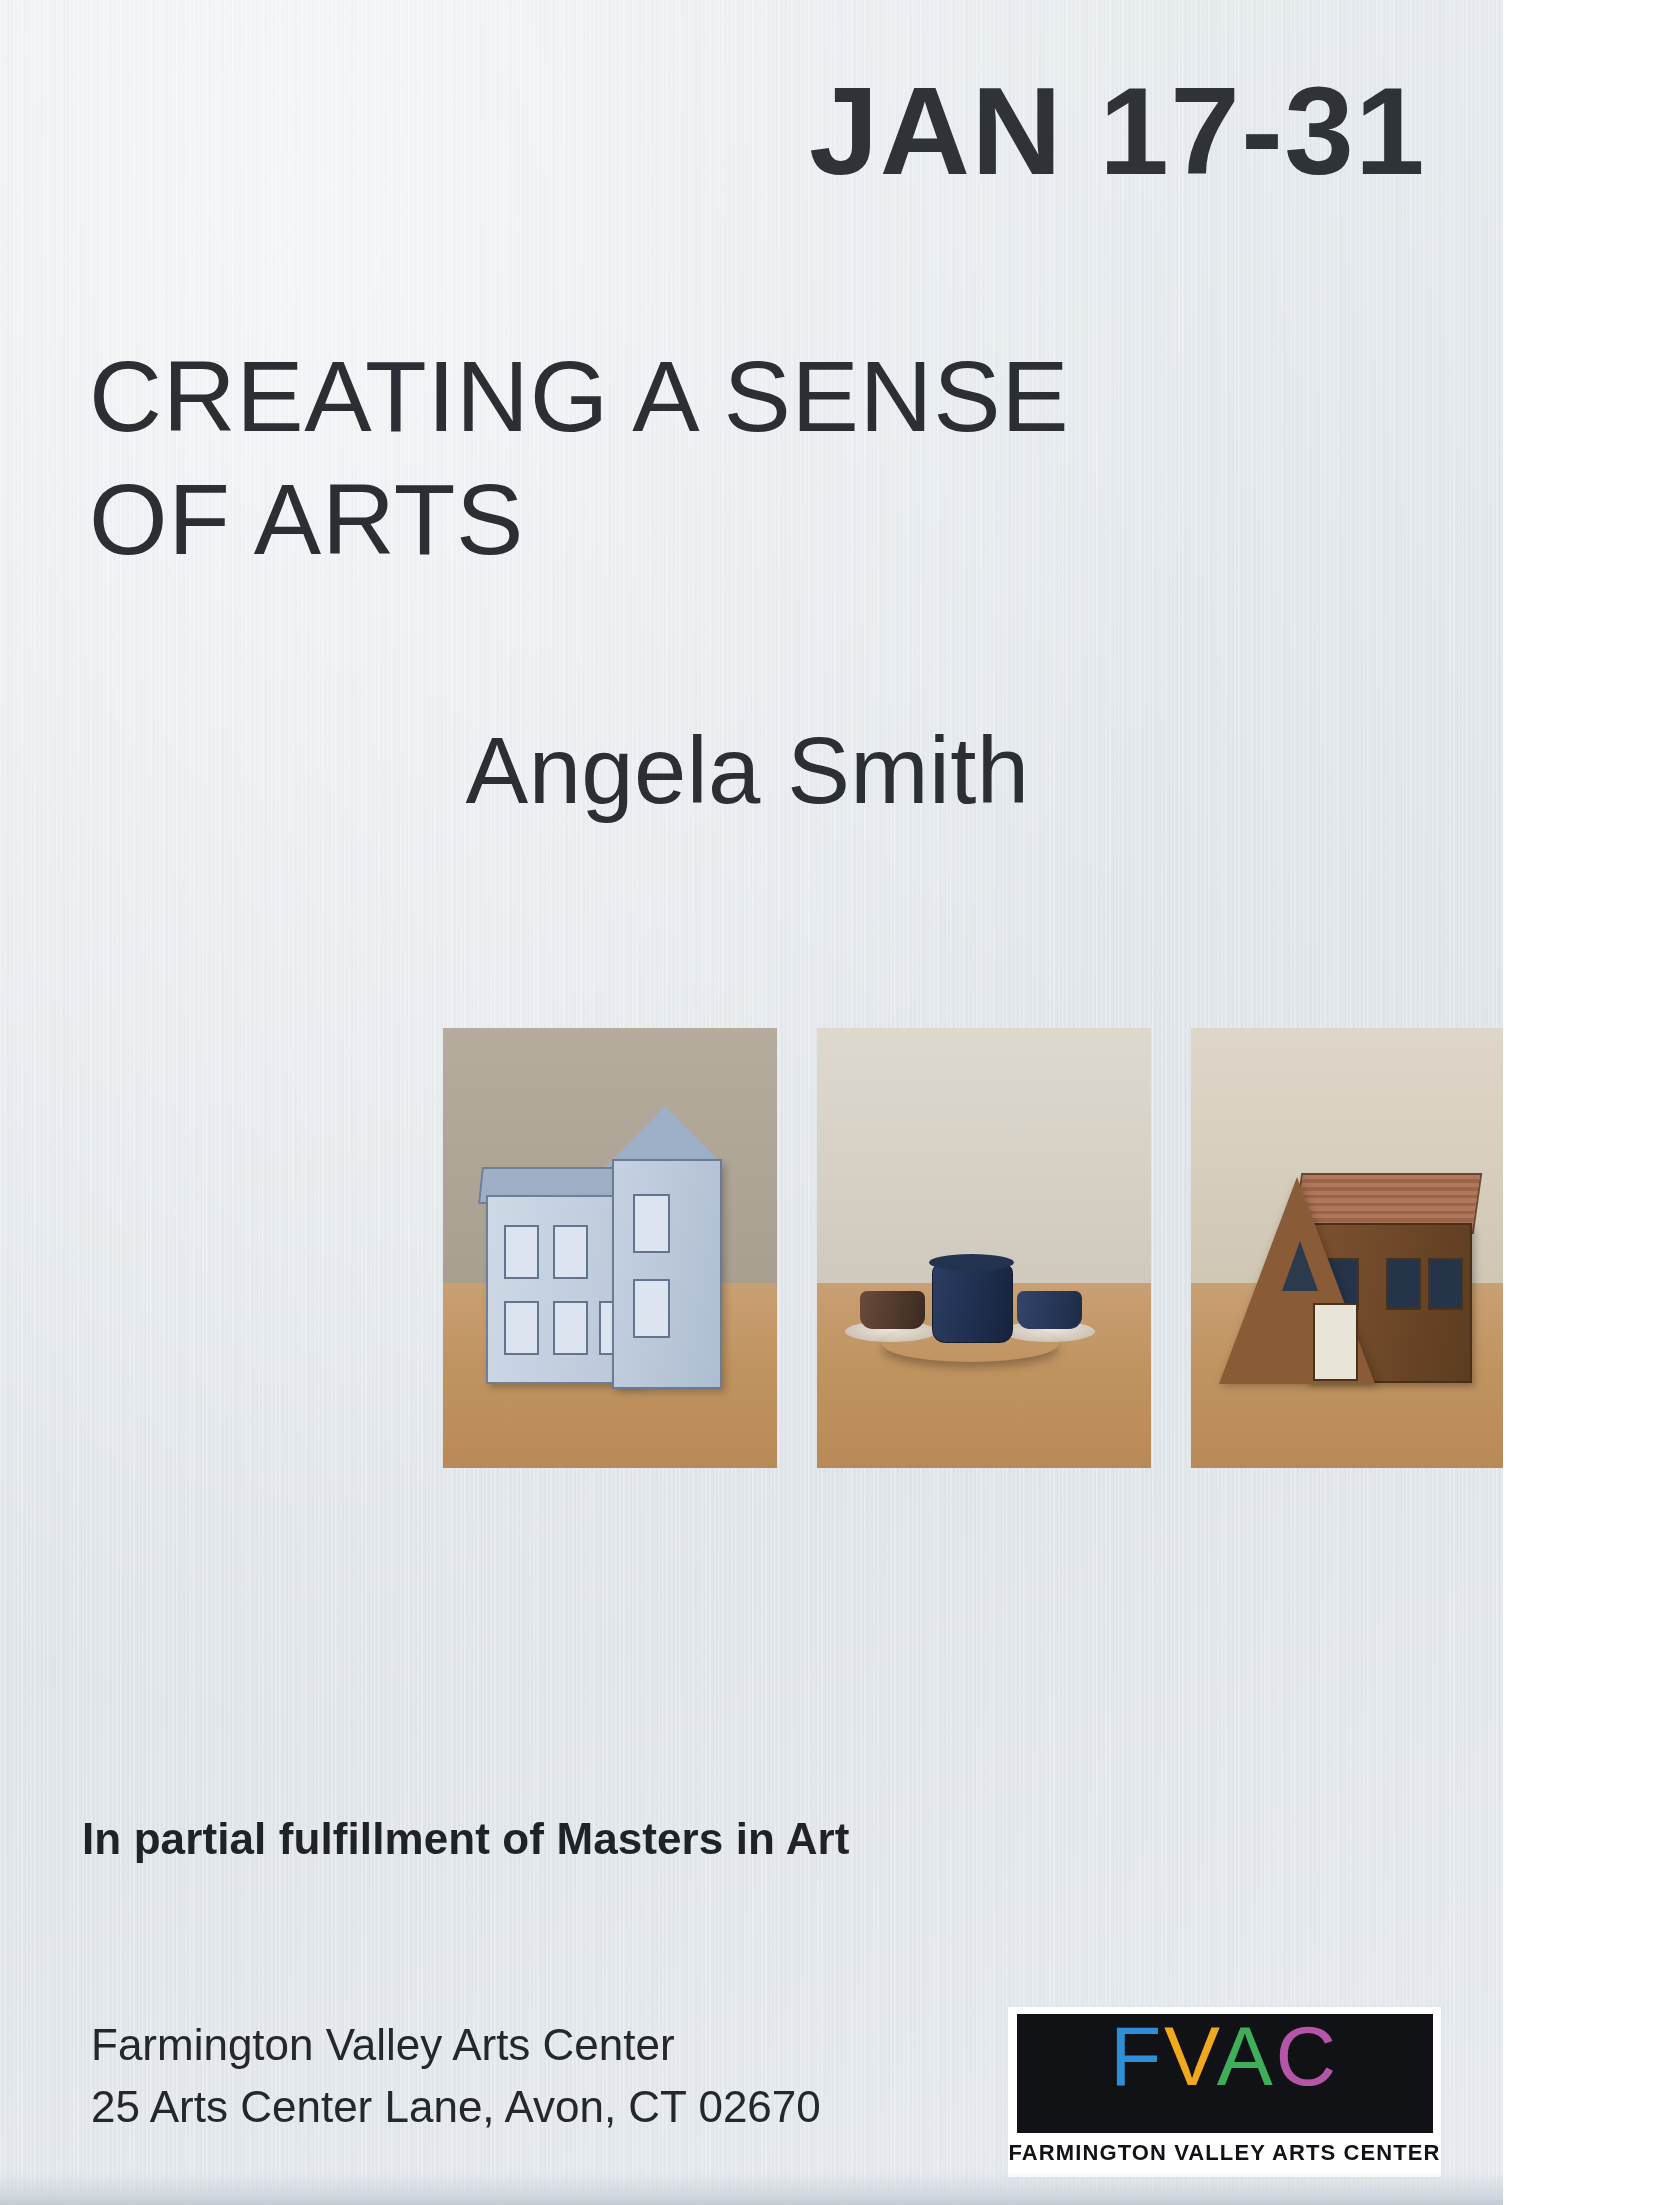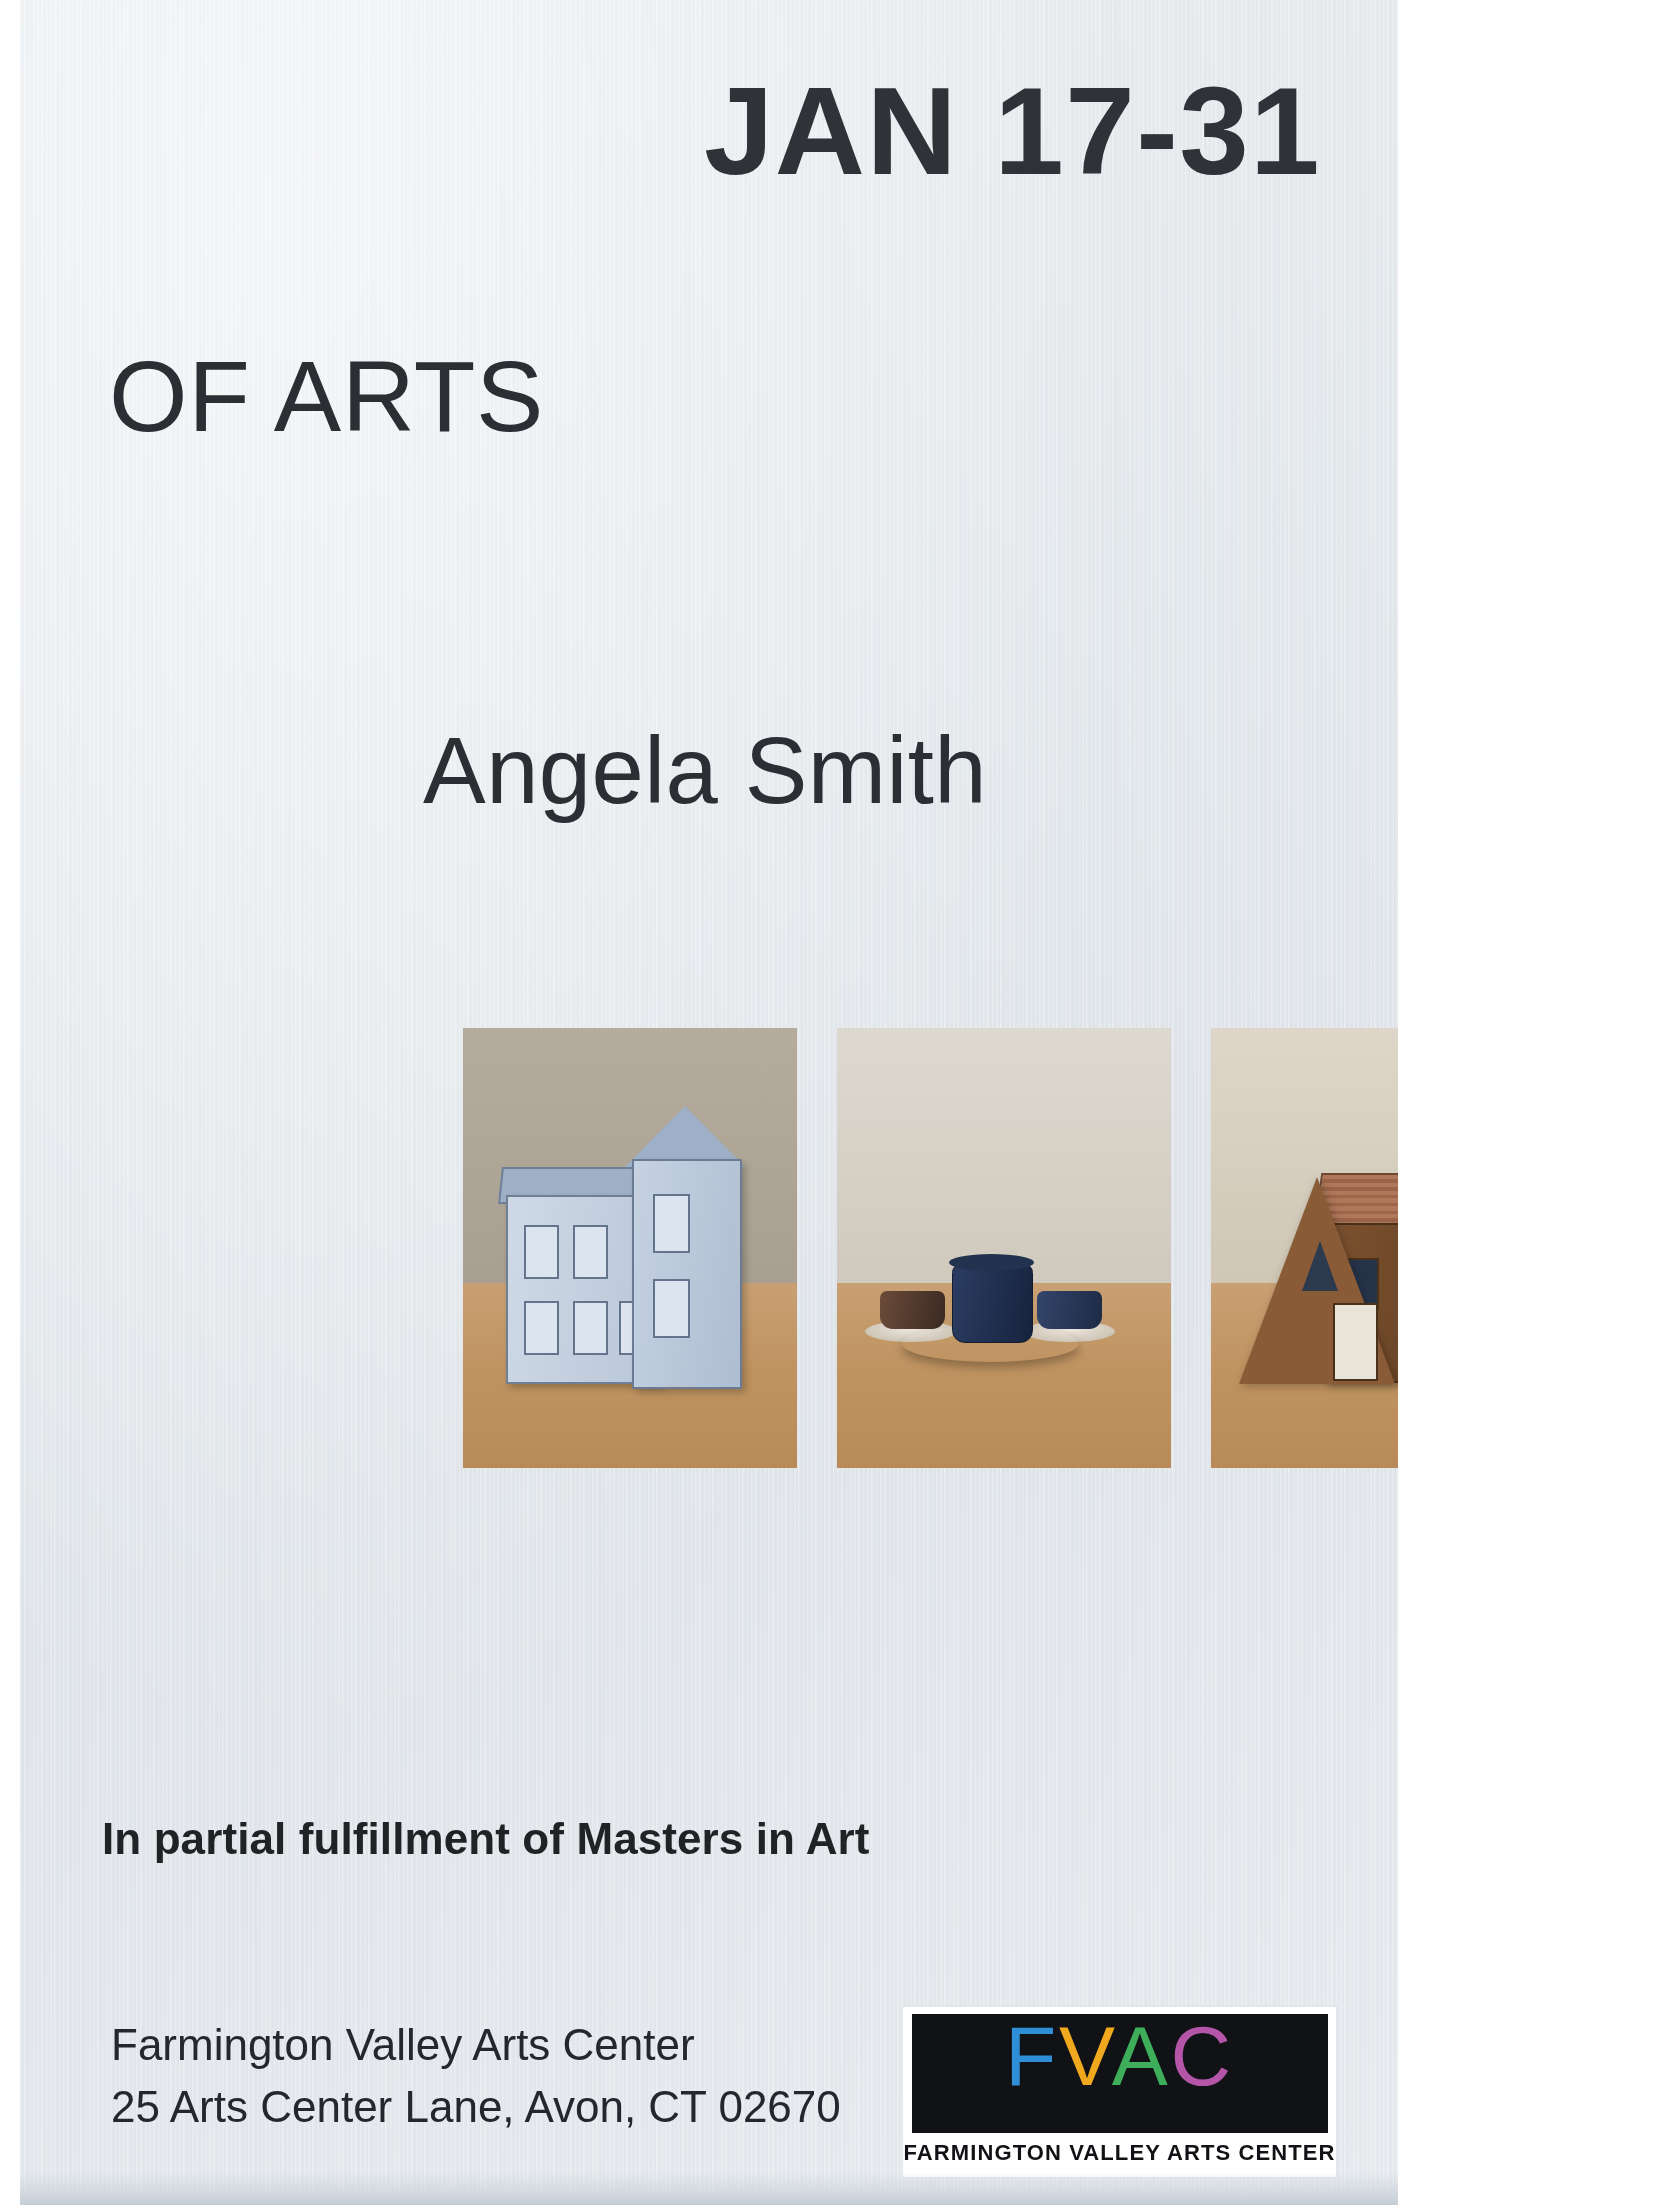--- a/index.html
+++ b/index.html
@@ -5,25 +5,24 @@
   html, body {
     margin: 0;
     padding: 0;
     background: #ffffff;
   }
   body {
     font-family: "Liberation Sans", sans-serif;
   }
   .poster {
     position: relative;
-    width: 1378px;
+    width: 1503px;
     height: 2205px;
     background: linear-gradient(160deg, #e8ecef 0%, #e3e8ec 35%, #dfe4e9 60%, #e6eaee 100%);
     overflow: hidden;
-    margin-left: 20px;
   }
   
   .poster::before {
     content: "";
     position: absolute;
     inset: 0;
     background:
       repeating-linear-gradient(90deg, rgba(255,255,255,0.35) 0px, rgba(255,255,255,0.0) 2.1px, rgba(0,0,0,0.012) 4.3px),
       radial-gradient(ellipse at 20% 10%, rgba(255,255,255,0.55), rgba(255,255,255,0) 55%);
     pointer-events: none;
@@ -302,20 +301,21 @@
   }
 </style>
 </head>
 <body>
 
 <div class="poster">
 
   <div class="date-line">JAN 17-31</div>
 
   <div class="title">
+    <span class="ln1">CREATING  A  SENSE</span>
     <span class="ln2">OF ARTS</span>
   </div>
 
   <div class="artist">Angela Smith</div>
 
 
   <div class="photo-row">
 
     <div class="photo p1 h1">
       <div class="wall"></div>

